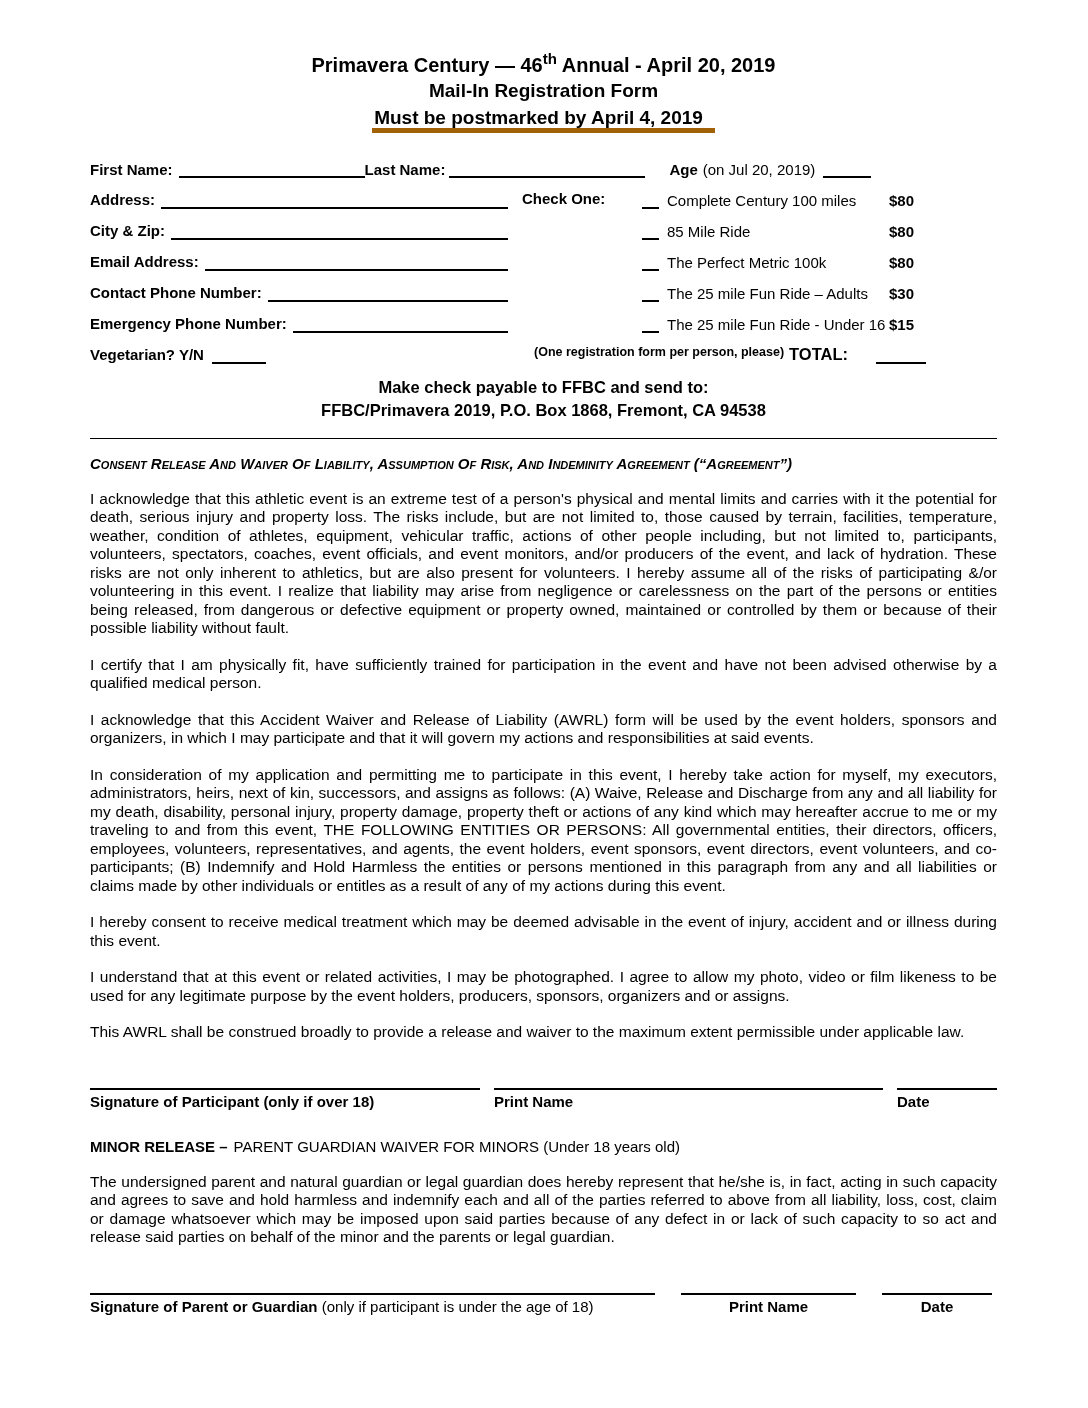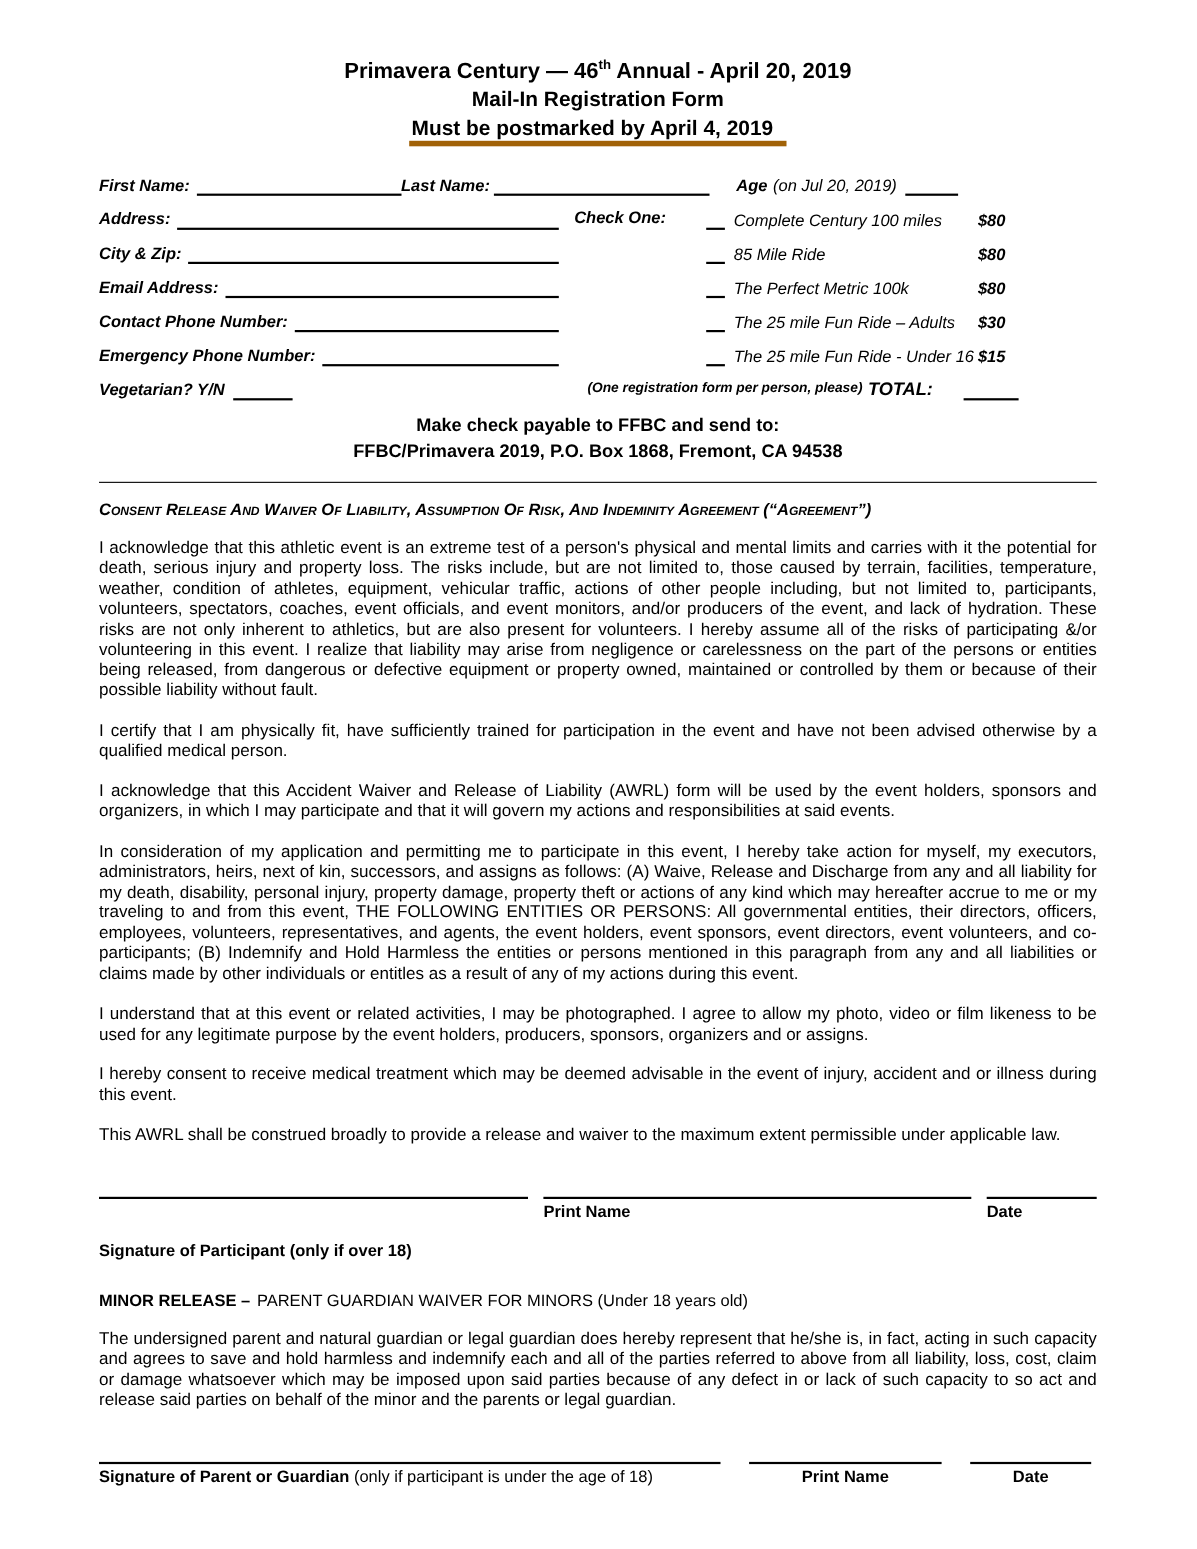--- a/index.html
+++ b/index.html
@@ -9,27 +9,27 @@
     background: #ffffff;
     color: #000000;
     font-family: "Liberation Sans", sans-serif;
     overflow: hidden;
   }
   .page { padding: 46px 91px 0 90px; }
 
   
   .hdr { text-align: center; font-weight: bold; }
   .hdr-line1 { font-size: 20px; line-height: 26px; }
-  .hdr-line1 sup { font-size: 12px; }
+  .hdr-line1 sup { font-size: 15px; }
   .hdr-line2 { font-size: 19px; line-height: 26px; }
   .hdr-line3 { font-size: 19px; line-height: 27px; }
   .hdr-line3 .underlined { border-bottom: 5px solid #a16207; padding: 0 12px 0 2px; }
 
   
-  .form-section { margin-top: 28px; padding-right: 71px; font-size: 15px; font-style: italic; }
+  .form-section { margin-top: 28px; padding-right: 71px; font-size: 15px; }
   .frow { display: flex; align-items: flex-end; height: 19px; margin-bottom: 12px; }
   .lbl { font-weight: bold; white-space: nowrap; }
   .fill { display: inline-block; border-bottom: 2px solid #000; height: 17px; }
   .grow { flex: 1; }
   .col-left { width: 418px; flex: none; display: flex; align-items: center; padding-right: 14px; }
   .col-right { flex: 1; display: flex; align-items: flex-start; }
   .slot { width: 120px; flex: none; }
   .option { flex: 1; display: flex; align-items: flex-end; }
   .cb { width: 17px; flex: none; }
   .opt-label { margin-left: 8px; white-space: nowrap; }
@@ -180,26 +180,26 @@
     <div>FFBC/Primavera 2019, P.O. Box 1868, Fremont, CA 94538</div>
   </div>
 
   <div class="divider"></div>
 
   <div class="waiver-title">Consent Release And Waiver Of Liability, Assumption Of Risk, And Indeminity Agreement (“Agreement”)</div>
   <p class="wp">I acknowledge that this athletic event is an extreme test of a person's physical and mental limits and carries with it the potential for death, serious injury and property loss.  The risks include, but are not limited to, those caused by terrain, facilities, temperature, weather, condition of athletes, equipment, vehicular traffic, actions of other people including, but not limited to, participants, volunteers, spectators, coaches, event officials, and event monitors, and/or producers of the event, and lack of hydration. These risks are not only inherent to athletics, but are also present for volunteers. I hereby assume all of the risks of participating &amp;/or volunteering in this event. I realize that liability may arise from negligence or carelessness on the part of the persons or entities being released, from dangerous or defective equipment or property owned, maintained or controlled by them or because of their possible liability without fault.</p>
   <p class="wp">I certify that I am physically fit, have sufficiently trained for participation in the event and have not been advised otherwise by a qualified medical person.</p>
   <p class="wp">I acknowledge that this Accident Waiver and Release of Liability (AWRL) form will be used by the event holders, sponsors and organizers, in which I may participate and that it will govern my actions and responsibilities at said events.</p>
   <p class="wp">In consideration of my application and permitting me to participate in this event, I hereby take action for myself, my executors, administrators, heirs, next of kin, successors, and assigns as follows: (A) Waive, Release and Discharge from any and all liability for my death, disability, personal injury, property damage, property theft or actions of any kind which may hereafter accrue to me or my traveling to and from this event, THE FOLLOWING ENTITIES OR PERSONS: All governmental entities, their directors, officers, employees, volunteers, representatives, and agents, the event holders, event sponsors, event directors, event volunteers, and co-participants; (B) Indemnify and Hold Harmless the entities or persons mentioned in this paragraph from any and all liabilities or claims made by other individuals or entitles as a result of any of my actions during this event.</p>
+  <p class="wp">I hereby consent to receive medical treatment which may be deemed advisable in the event of injury, accident and or illness during this event.</p>
   <p class="wp">I understand that at this event or related activities, I may be photographed.  I agree to allow my photo, video or film likeness to be used for any legitimate purpose by the event holders, producers, sponsors, organizers and or assigns.</p>
-  <p class="wp">I hereby consent to receive medical treatment which may be deemed advisable in the event of injury, accident and or illness during this event.</p>
   <p class="wp">This AWRL shall be construed broadly to provide a release and waiver to the maximum extent permissible under applicable law.</p>
 
   <div class="sig-row">
-    <div class="sig-col" style="width:390px;flex:none;gap:36px;">
+    <div class="sig-col" style="width:390px;flex:none;">
       <div class="sig-line"></div>
       <div class="sig-label bold"><span>Signature of Participant</span> <span>(only if over 18)</span></div>
     </div>
     <div class="sig-col" style="flex:1;margin:0 14px;">
       <div class="sig-line"></div>
       <div class="sig-label bold">Print Name</div>
     </div>
     <div class="sig-col" style="width:100px;flex:none;">
       <div class="sig-line"></div>
       <div class="sig-label bold">Date</div>

